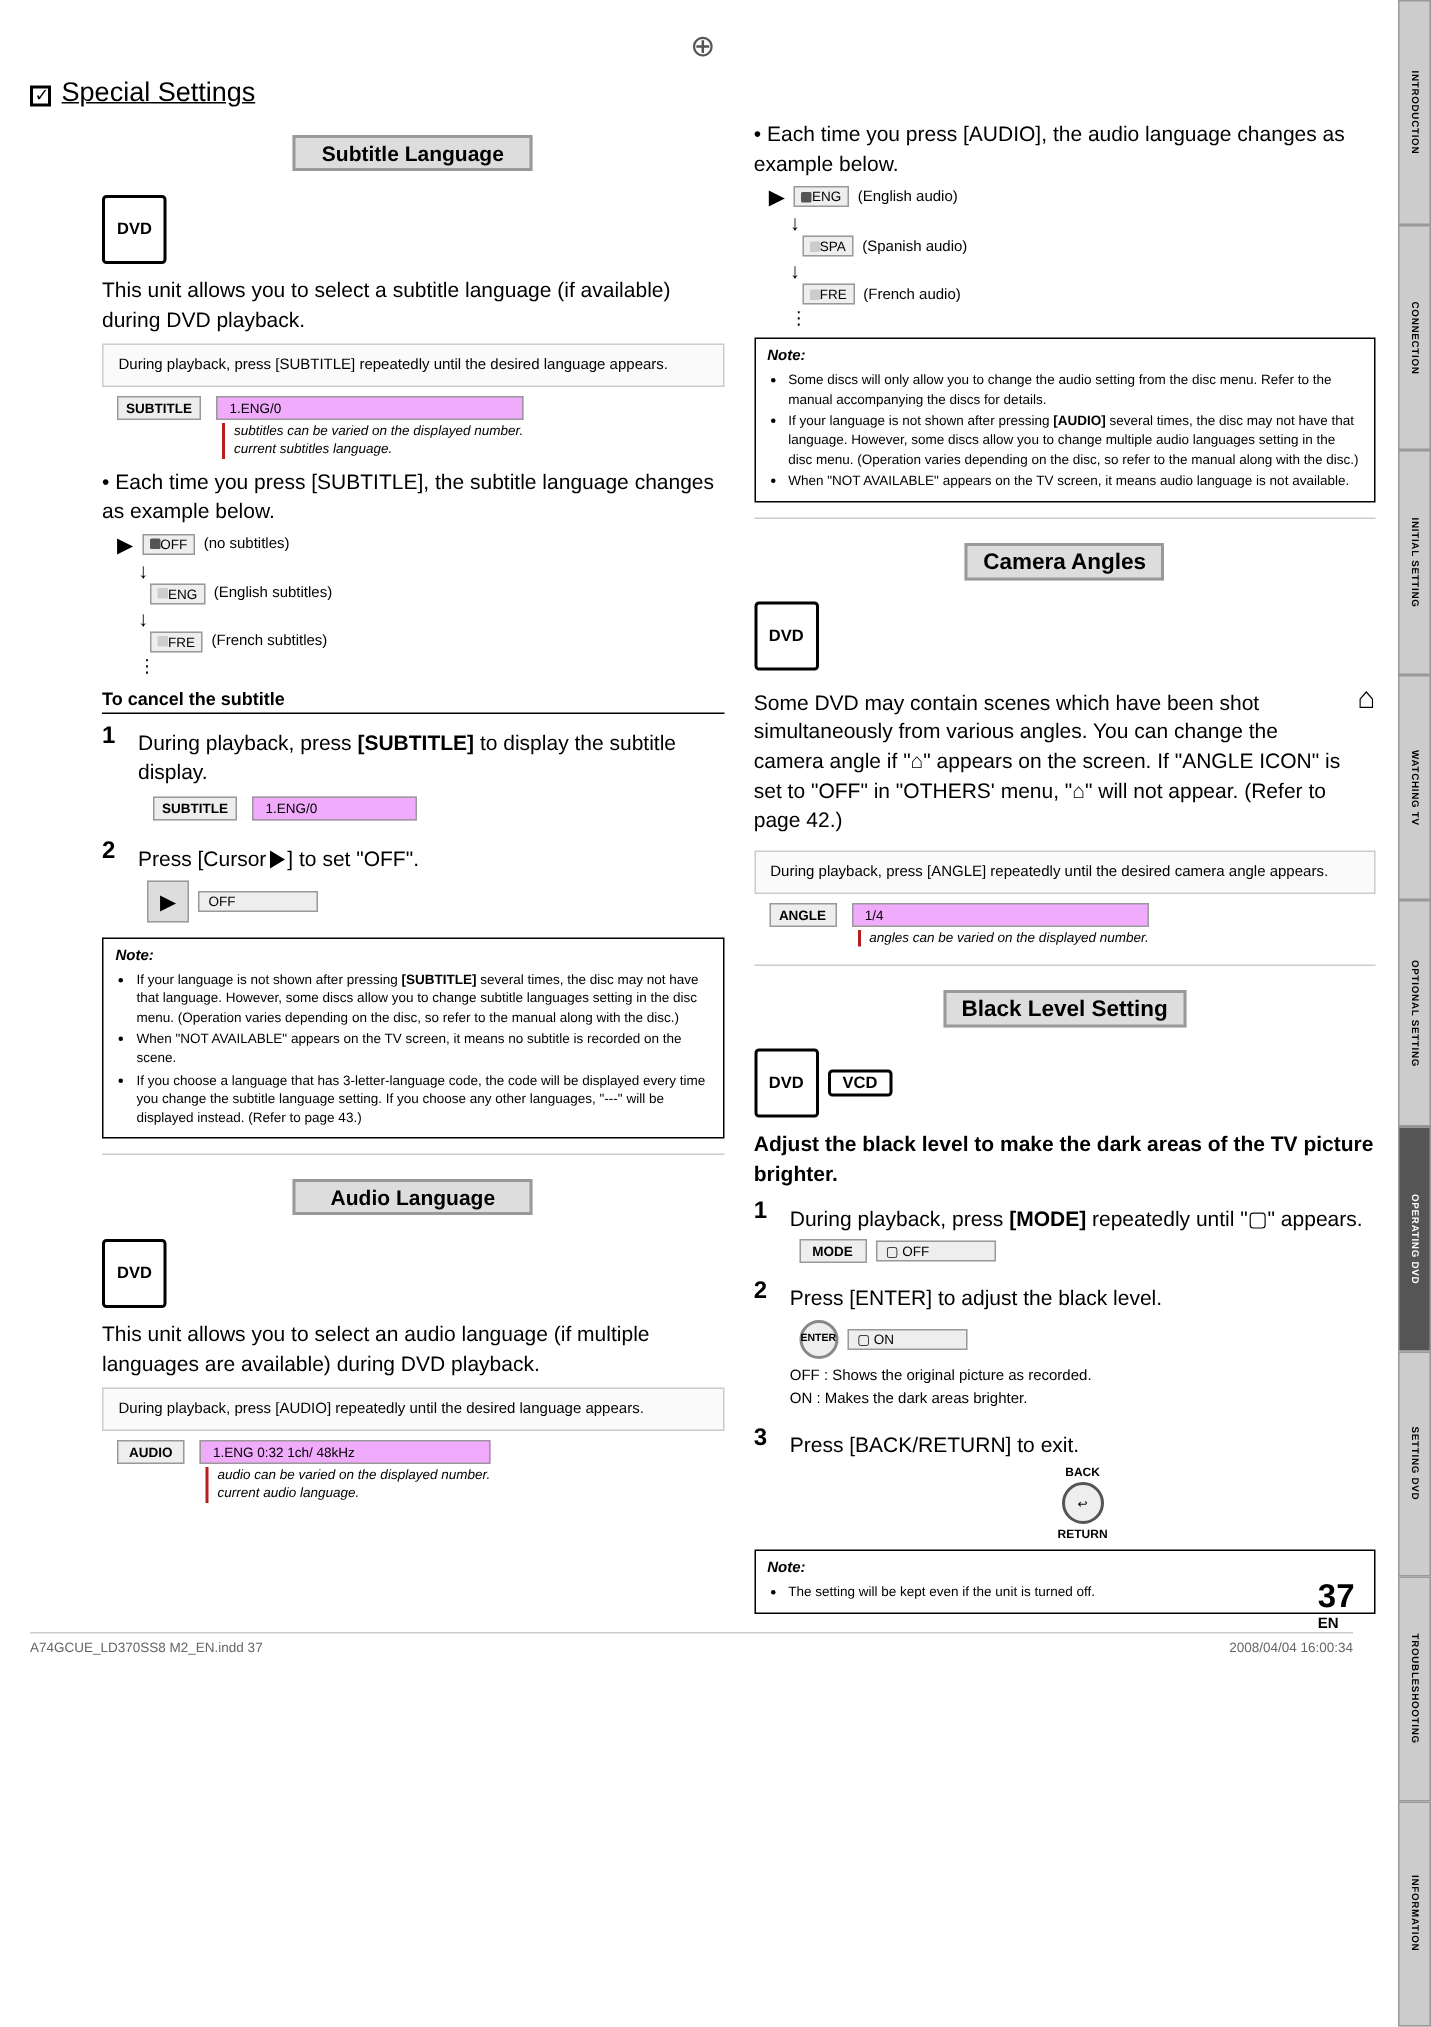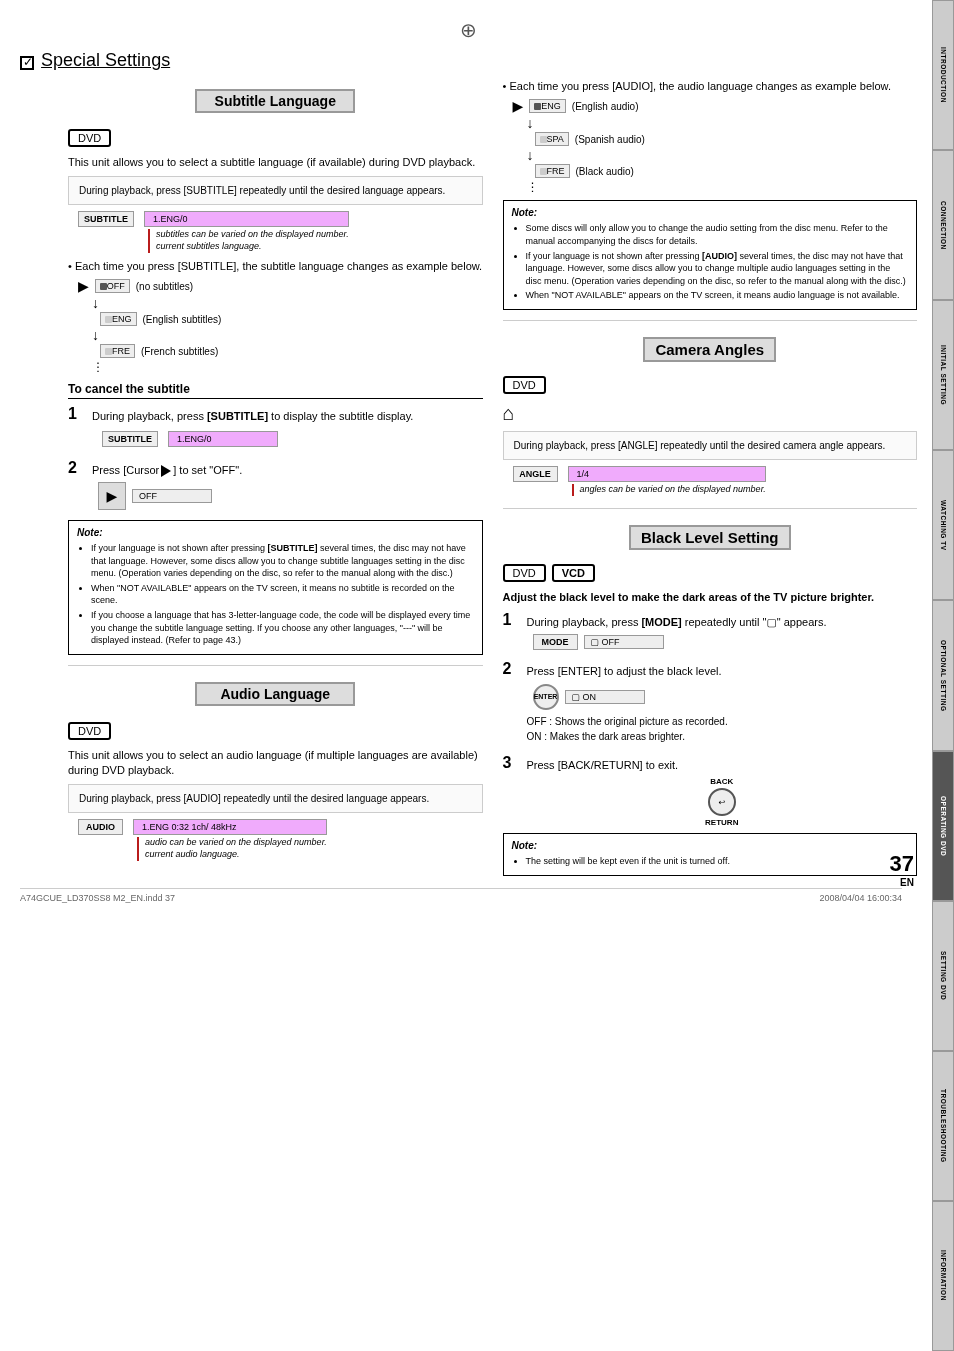--- a/index.html
+++ b/index.html
@@ -104,44 +104,44 @@
     .subsection-heading-center {
       text-align: center;
       margin: 6px 0;
     }
 
     
     .dvd-badge {
       display: inline-block;
       border: 2px solid #000;
       border-radius: 3px;
-      padding: 1px 8px;
+      padding: 15px 8px;
       font-size: 11px;
-      font-weight: normal;
+      font-weight: bold;
       margin: 4px 0;
     }
     .vcd-badge {
       display: inline-block;
       border: 2px solid #000;
       border-radius: 3px;
       padding: 1px 8px;
       font-size: 11px;
       font-weight: bold;
       margin: 4px 0;
     }
     .badges-row {
       display: flex;
       gap: 6px;
       align-items: center;
       margin: 4px 0;
     }
 
     
     .body-text {
-      font-size: 11px;
+      font-size: 14px;
       line-height: 1.4;
       margin: 4px 0;
     }
     .body-text b {
       font-weight: bold;
     }
 
     
     .step-box {
       border: 1px solid #ccc;
@@ -345,22 +345,21 @@
     }
     .btn-label {
       font-size: 8px;
       font-weight: bold;
     }
 
     
     .page-number-area {
       position: absolute;
       bottom: 20px;
-      right: 18px;
-      text-align: right;
+      right: 29px;
     }
     .page-number {
       font-size: 22px;
       font-weight: bold;
     }
     .page-en {
       font-size: 10px;
       font-weight: bold;
     }
 
@@ -603,21 +602,21 @@
           </span>
           <span class="lang-desc">(Spanish audio)</span>
         </div>
         <div class="down-arrow">↓</div>
         <div class="lang-row">
           <span style="width:16px;"></span>
           <span class="lang-box">
             <span class="lang-dot-inactive"></span>
             <span>FRE</span>
           </span>
-          <span class="lang-desc">(Black audio)</span>
+          <span class="lang-desc">(French audio)</span>
         </div>
         <div style="margin-left: 14px; font-size: 12px;">⋮</div>
       </div>
 
       <div class="note-box">
         <div class="note-title">Note:</div>
         <ul>
           <li>Some discs will only allow you to change the audio setting from the disc menu. Refer to the manual accompanying the discs for details.</li>
           <li>If your language is not shown after pressing <b>[AUDIO]</b> several times, the disc may not have that language. However, some discs allow you to change multiple audio languages setting in the disc menu. (Operation varies depending on the disc, so refer to the manual along with the disc.)</li>
           <li>When "NOT AVAILABLE" appears on the TV screen, it means audio language is not available.</li>
@@ -629,20 +628,21 @@
       <div class="right-section">
         <div class="big-heading-wrap">
           <span class="big-heading-center">Camera Angles</span>
         </div>
 
         <div style="margin: 4px 0;">
           <span class="dvd-badge">DVD</span>
         </div>
 
         <div style="display: flex; align-items: flex-start; gap: 8px;">
+          <p class="body-text" style="flex: 1;">Some DVD may contain scenes which have been shot simultaneously from various angles. You can change the camera angle if "⌂" appears on the screen. If "ANGLE ICON" is set to "OFF" in "OTHERS' menu, "⌂" will not appear. (Refer to page 42.)</p>
           <span style="font-size: 20px;">⌂</span>
         </div>
 
         <div class="step-box">
           <span>During playback, press [ANGLE] repeatedly until the desired camera angle appears.</span>
         </div>
 
         <div class="ui-display">
           <div class="ui-label-box">ANGLE</div>
           <div class="ui-screen-container">

